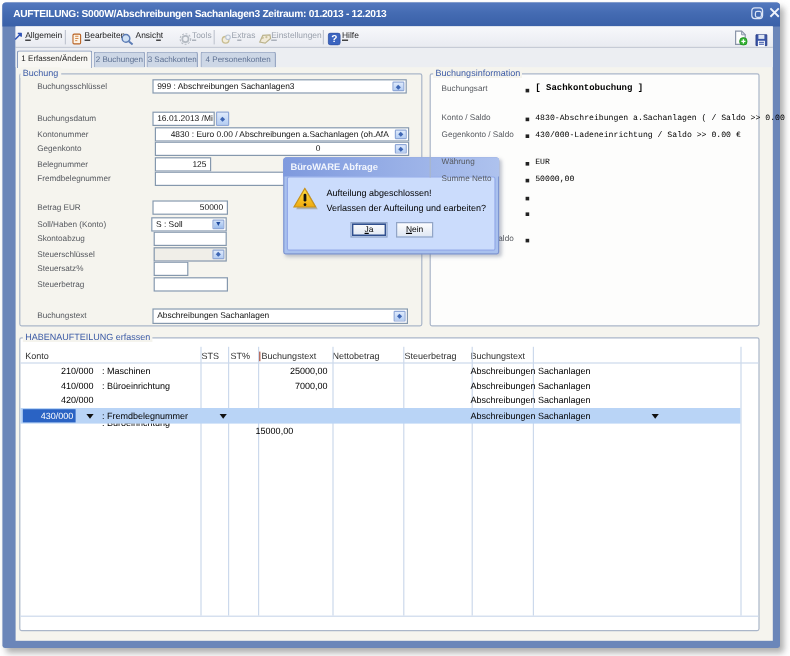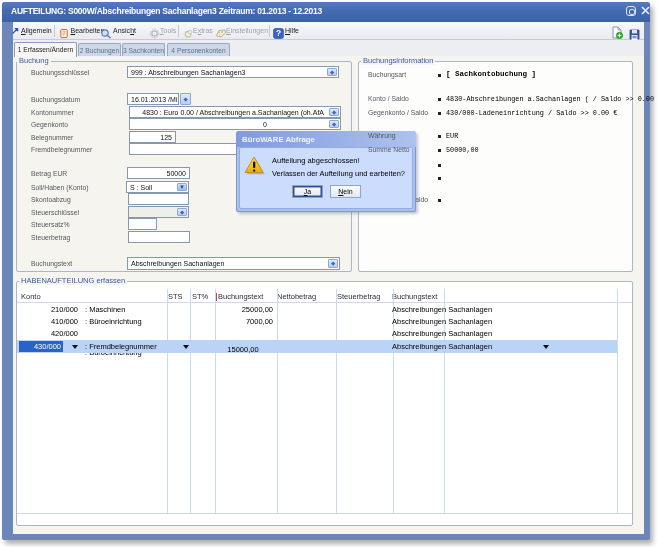--- a/index.html
+++ b/index.html
@@ -231,21 +231,21 @@
 <div class="td" style="left:38px; top:329px; width:40px; text-align:right;">420/000</div>
 <div class="td" style="left:85px; top:348px;">: Büroeinrichtung</div>
 <div class="td" style="left:213px; top:339px; width:60px; text-align:center;">3000,00</div>
 <div class="td" style="left:392px; top:329px;">Abschreibungen Sachanlagen</div>
 <div class="abs" style="left:17px; top:340px; width:600px; height:12.5px; background:#b9d4f6;"></div>
 <div class="abs" style="left:19px; top:340.5px; width:44px; height:11.5px; background:#2a63c4;"></div>
 <div class="td" style="left:20px; top:341.5px; width:41px; text-align:right; color:#ffffff;">430/000</div>
 <div class="arr" style="left:72px; top:344.5px;"></div>
 <div class="td" style="left:85px; top:341.5px;">: Fremdbelegnummer</div>
 <div class="arr" style="left:183px; top:344.5px;"></div>
-<div class="td" style="left:213px; top:345px; width:60px; text-align:center;">15000,00</div>
+<div class="td" style="left:213px; top:355px; width:60px; text-align:left;">15000,00</div>
 <div class="td" style="left:392px; top:341.5px;">Abschreibungen Sachanlagen</div>
 <div class="arr" style="left:543px; top:344.5px;"></div>
 
 <div style="position:absolute; left:236px; top:131px; width:180px; height:81px;
   background:#a9c1ee; border:1px solid #7d95d2; border-radius:3px 3px 2px 2px; z-index:10;
   box-shadow:2px 2px 3px rgba(90,100,130,0.35);"></div>
 <div style="position:absolute; left:236px; top:131px; width:180px; height:16px;
   background:linear-gradient(90deg,#7f9ade,#aec2ee); border-radius:3px 3px 0 0; z-index:11;"></div>
 <div style="position:absolute; left:242px; top:134.5px; font-size:7.8px; font-weight:bold; color:#f2f5fd; z-index:12;">BüroWARE Abfrage</div>
 <div style="position:absolute; left:239px; top:147px; width:174px; height:62px; background:#cbdcfc; border:1px solid #93a9e8; border-radius:2px; z-index:11;"></div>

